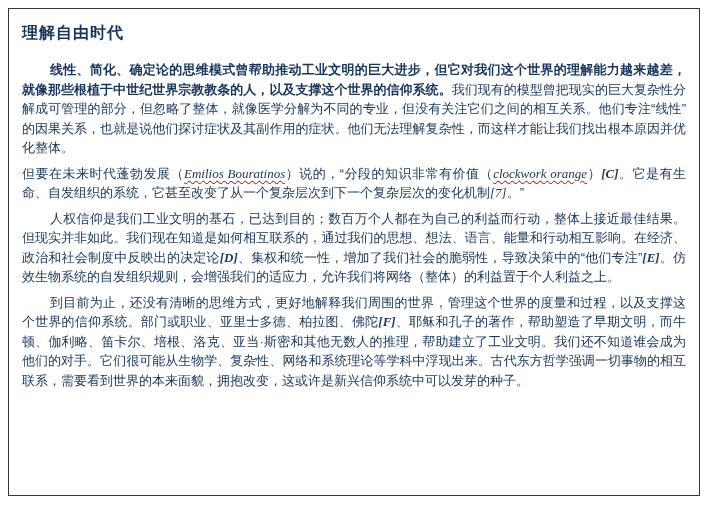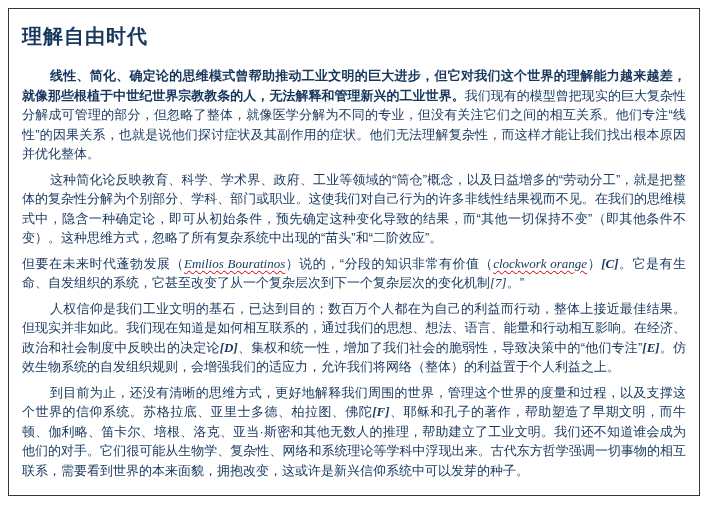--- a/index.html
+++ b/index.html
@@ -13,21 +13,21 @@
     width: 692px;
     min-height: 488px;
     margin: 8px;
     border: 1px solid #33383f;
     background: #ffffff;
     padding: 10px 13px 8px 13px;
     color: #17365D;
     overflow: hidden;
   }
   .doc-title {
-    font-size: 20px;
+    font-size: 16px;
     font-weight: bold;
     margin: 4px 0 16px 0;
     letter-spacing: 1px;
   }
   .para {
     font-size: 13px;
     line-height: 19.5px;
     text-align: justify;
     margin: 0 0 6px 0;
   }
@@ -47,24 +47,23 @@
     text-underline-offset: 2px;
   }
 </style>
 </head>
 <body>
 
 <div class="page">
 
   <h1 class="doc-title">理解自由时代</h1>
 
-  <p class="para indent"><span class="b">线性、简化、确定论的思维模式曾帮助推动工业文明的巨大进步，但它对我们这个世界的理解能力越来越差，就像那些根植于中世纪世界宗教教条的人，无法解释和管理新兴的工业世界。</span><span>我们现有的模型曾把现实的巨大复杂性分解成可管理的部分，但忽略了整体，就像医学分解为不同的专业，但没有关注它们之间的相互关系。他们专注“线性”的因果关系，也就是说他们探讨症状及其副作用的症状。他们无法理解复杂性，而这样才能让我们找出根本原因并优化整体。</span></p>
+  <p class="para indent"><span class="b">线性、简化、确定论的思维模式曾帮助推动工业文明的巨大进步，但它对我们这个世界的理解能力越来越差，就像那些根植于中世纪世界宗教教条的人，以及支撑这个世界的信仰系统。</span><span>我们现有的模型曾把现实的巨大复杂性分解成可管理的部分，但忽略了整体，就像医学分解为不同的专业，但没有关注它们之间的相互关系。他们专注“线性”的因果关系，也就是说他们探讨症状及其副作用的症状。他们无法理解复杂性，而这样才能让我们找出根本原因并优化整体。</span></p>
 
-  <p class="para indent"><span>这种简化论反映教育、科学、学术界、政府、工业等领域的“筒仓”概念，以及日益增多的“劳动分工”，就是把整体的复杂性分解为个别部分、学科、部门或职业。这使我们对自己行为的许多非线性结果视而不见。在我们的思维模式中，隐含一种确定论，即可从初始条件，预先确定这种变化导致的结果，而“其他一切保持不变”（即其他条件不变）。这种思维方式，忽略了所有复杂系统中出现的“苗头”和“二阶效应”。</span></p>
 
 
   <p class="para"><span>但要在未来时代蓬勃发展（</span><span class="latin sp">Emilios Bouratinos</span><span>）说的，“分段的知识非常有价值（</span><span class="latin sp">clockwork orange</span><span>）</span><span class="latin b">[C]</span><span>。它是有生命、自发组织的系统，它甚至改变了从一个复杂层次到下一个复杂层次的变化机制</span><span class="latin">[7]</span><span>。”</span></p>
 
   <p class="para indent"><span>人权信仰是我们工业文明的基石，已达到目的；数百万个人都在为自己的利益而行动，整体上接近最佳结果。但现实并非如此。我们现在知道是如何相互联系的，通过我们的思想、想法、语言、能量和行动相互影响。在经济、政治和社会制度中反映出的决定论</span><span class="latin b">[D]</span><span>、集权和统一性，增加了我们社会的脆弱性，导致决策中的“他们专注”</span><span class="latin b">[E]</span><span>。仿效生物系统的自发组织规则，会增强我们的适应力，允许我们将网络（整体）的利益置于个人利益之上。</span></p>
 
-  <p class="para indent"><span>到目前为止，还没有清晰的思维方式，更好地解释我们周围的世界，管理这个世界的度量和过程，以及支撑这个世界的信仰系统。苏格拉底、亚里士多德、柏拉图、佛陀</span><span class="latin b">[F]</span><span>、耶稣和孔子的著作，帮助塑造了早期文明，而牛顿、伽利略、笛卡尔、培根、洛克、亚当·斯密和其他无数人的推理，帮助建立了工业文明。我们还不知道谁会成为他们的对手。它们很可能从生物学、复杂性、网络和系统理论等学科中浮现出来。古代东方哲学强调一切事物的相互联系，需要看到世界的本来面貌，拥抱改变，这或许是新兴信仰系统中可以发芽的种子。</span></p>
+  <p class="para indent"><span>到目前为止，还没有清晰的思维方式，更好地解释我们周围的世界，管理这个世界的度量和过程，以及支撑这个世界的信仰系统。部门或职业、亚里士多德、柏拉图、佛陀</span><span class="latin b">[F]</span><span>、耶稣和孔子的著作，帮助塑造了早期文明，而牛顿、伽利略、笛卡尔、培根、洛克、亚当·斯密和其他无数人的推理，帮助建立了工业文明。我们还不知道谁会成为他们的对手。它们很可能从生物学、复杂性、网络和系统理论等学科中浮现出来。古代东方哲学强调一切事物的相互联系，需要看到世界的本来面貌，拥抱改变，这或许是新兴信仰系统中可以发芽的种子。</span></p>
 
 </div>
 
 </body></html>

